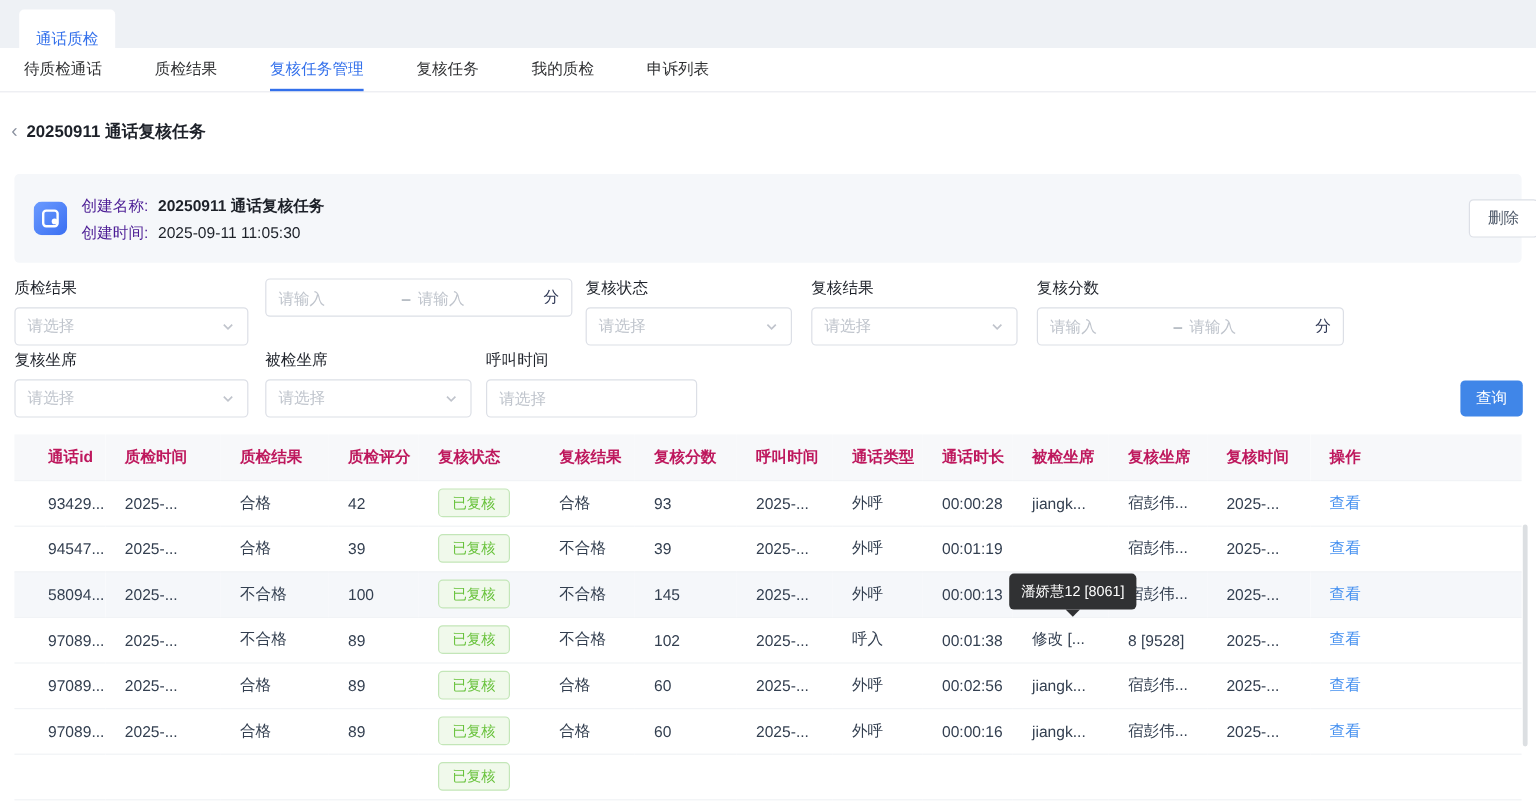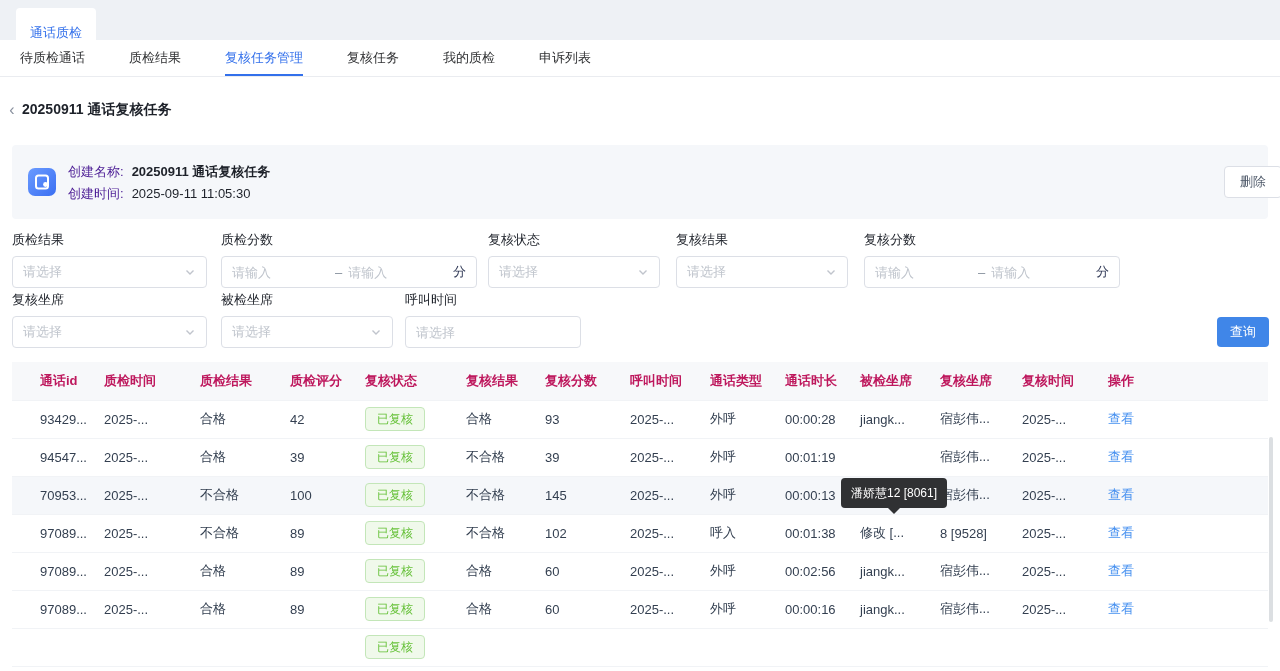--- a/index.html
+++ b/index.html
@@ -143,21 +143,20 @@
       <div class="f-col w-sel1">
         <div class="f-label">质检结果</div>
         <div class="control select">
           <span class="ph">请选择</span>
           <svg class="chev" viewBox="0 0 12 12" width="12" height="12">
               <polyline points="2.5,4.5 6,8 9.5,4.5" fill="none" stroke="#C0C4CC" stroke-width="1.4"></polyline>
             </svg>
         </div>
       </div>
       <div class="f-col w-range">
-        <div class="f-label">质检分数</div>
         <div class="control range">
           <input placeholder="请输入" style="">
           <span class="sep">–</span>
           <input placeholder="请输入" style="">
           <span class="suffix">分</span>
         </div>
       </div>
       <div class="f-col w-sel3">
         <div class="f-label">复核状态</div>
         <div class="control select">
@@ -278,21 +277,21 @@
           <td>39</td>
           <td>2025-...</td>
           <td>外呼</td>
           <td>00:01:19</td>
           <td></td>
           <td>宿彭伟...</td>
           <td>2025-...</td>
           <td><a class="link">查看</a></td>
         </tr>
         <tr class="hover-row">
-          <td>70953...</td>
+          <td>58094...</td>
           <td>2025-...</td>
           <td>不合格</td>
           <td>100</td>
           <td><span class="badge">已复核</span></td>
           <td>不合格</td>
           <td>145</td>
           <td>2025-...</td>
           <td>外呼</td>
           <td>00:00:13</td>
           <td>潘娇慧...</td>

